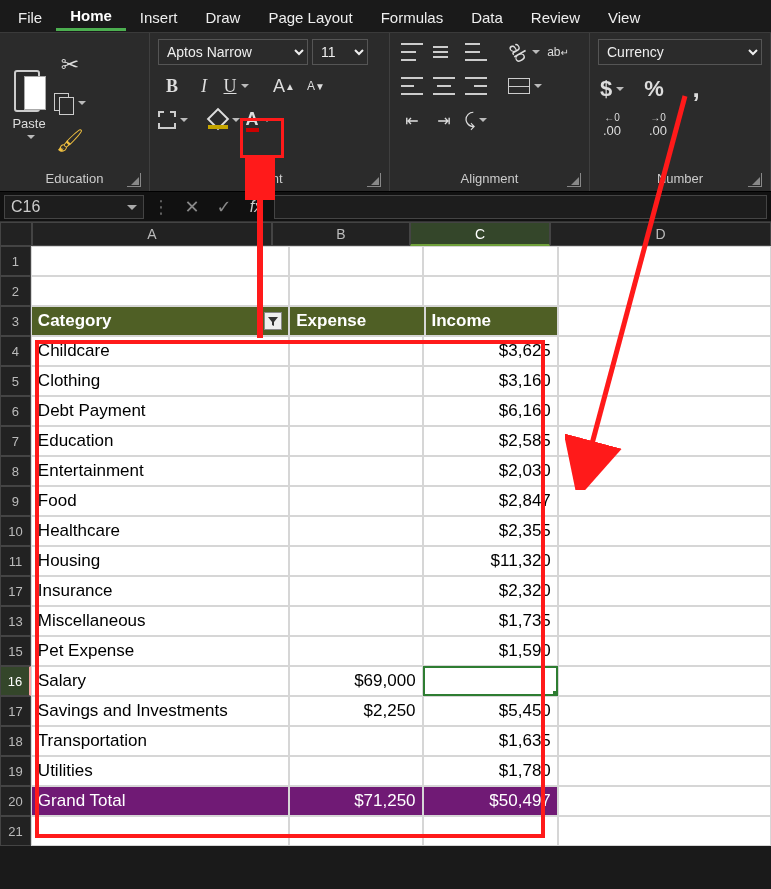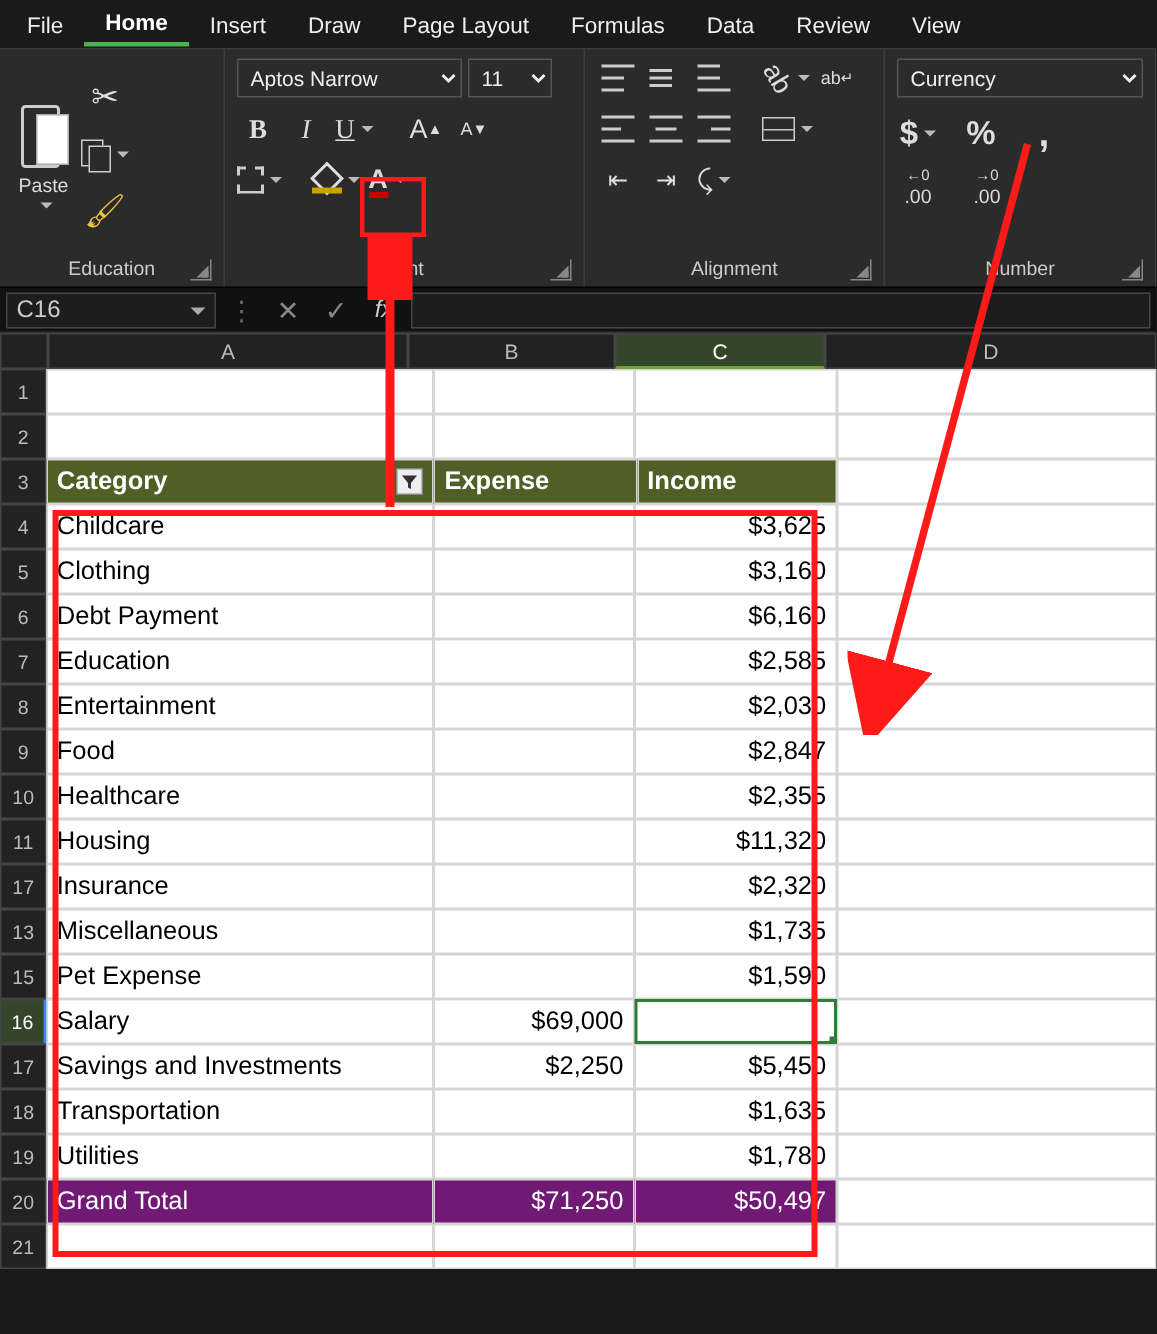--- a/index.html
+++ b/index.html
@@ -129,21 +129,21 @@
   .fxinput{flex:1;height:24px;background:#1d1d1d;border:1px solid #444;color:#eee;padding:0 6px;}
   
   .sheet{position:relative;}
   .corner{position:absolute;left:0;top:0;width:32px;height:24px;background:#222;border:1px solid #444;}
   .colhdrs{display:flex;margin-left:32px;}
   .ch{height:24px;background:#222;border:1px solid #444;color:#bbb;font-size:14px;display:flex;align-items:center;justify-content:center;}
   .ch.sel{background:#34462a;color:#fff;border-bottom:2px solid #6fa03a;}
   .rows{}
   .row-g{display:flex;height:30px;}
   .rh{width:32px;background:#222;border:1px solid #444;color:#bbb;font-size:13px;display:flex;align-items:center;justify-content:center;}
-  .rh.sel{background:#34462a;color:#fff;border-right:2px solid #3b82f6;}
+  .rh.sel{background:#34462a;color:#fff;border-right:2px solid #fca5a5;}
   .cell{background:#fff;color:#000;border:1px solid #d6d6d6;font-size:17px;padding:2px 6px;display:flex;align-items:center;overflow:hidden;}
   .cA{width:268px;} .cB{width:138px;} .cC{width:140px;} .cD{width:221px;}
   .cell.num{justify-content:flex-end;}
   .hdr{background:#4f5f25;color:#fff;font-weight:700;}
   .tot{background:#701a75;color:#fff;font-weight:400;}
   .cell.active{outline:2px solid #2e7d32;outline-offset:-2px;position:relative;}
   .cell.active::after{content:'';position:absolute;right:-2px;bottom:-2px;width:6px;height:6px;background:#2e7d32;}
   .filter-ic{
     margin-left:auto;width:18px;height:18px;border:1px solid #888;background:#eee;display:flex;align-items:center;justify-content:center;
   }

